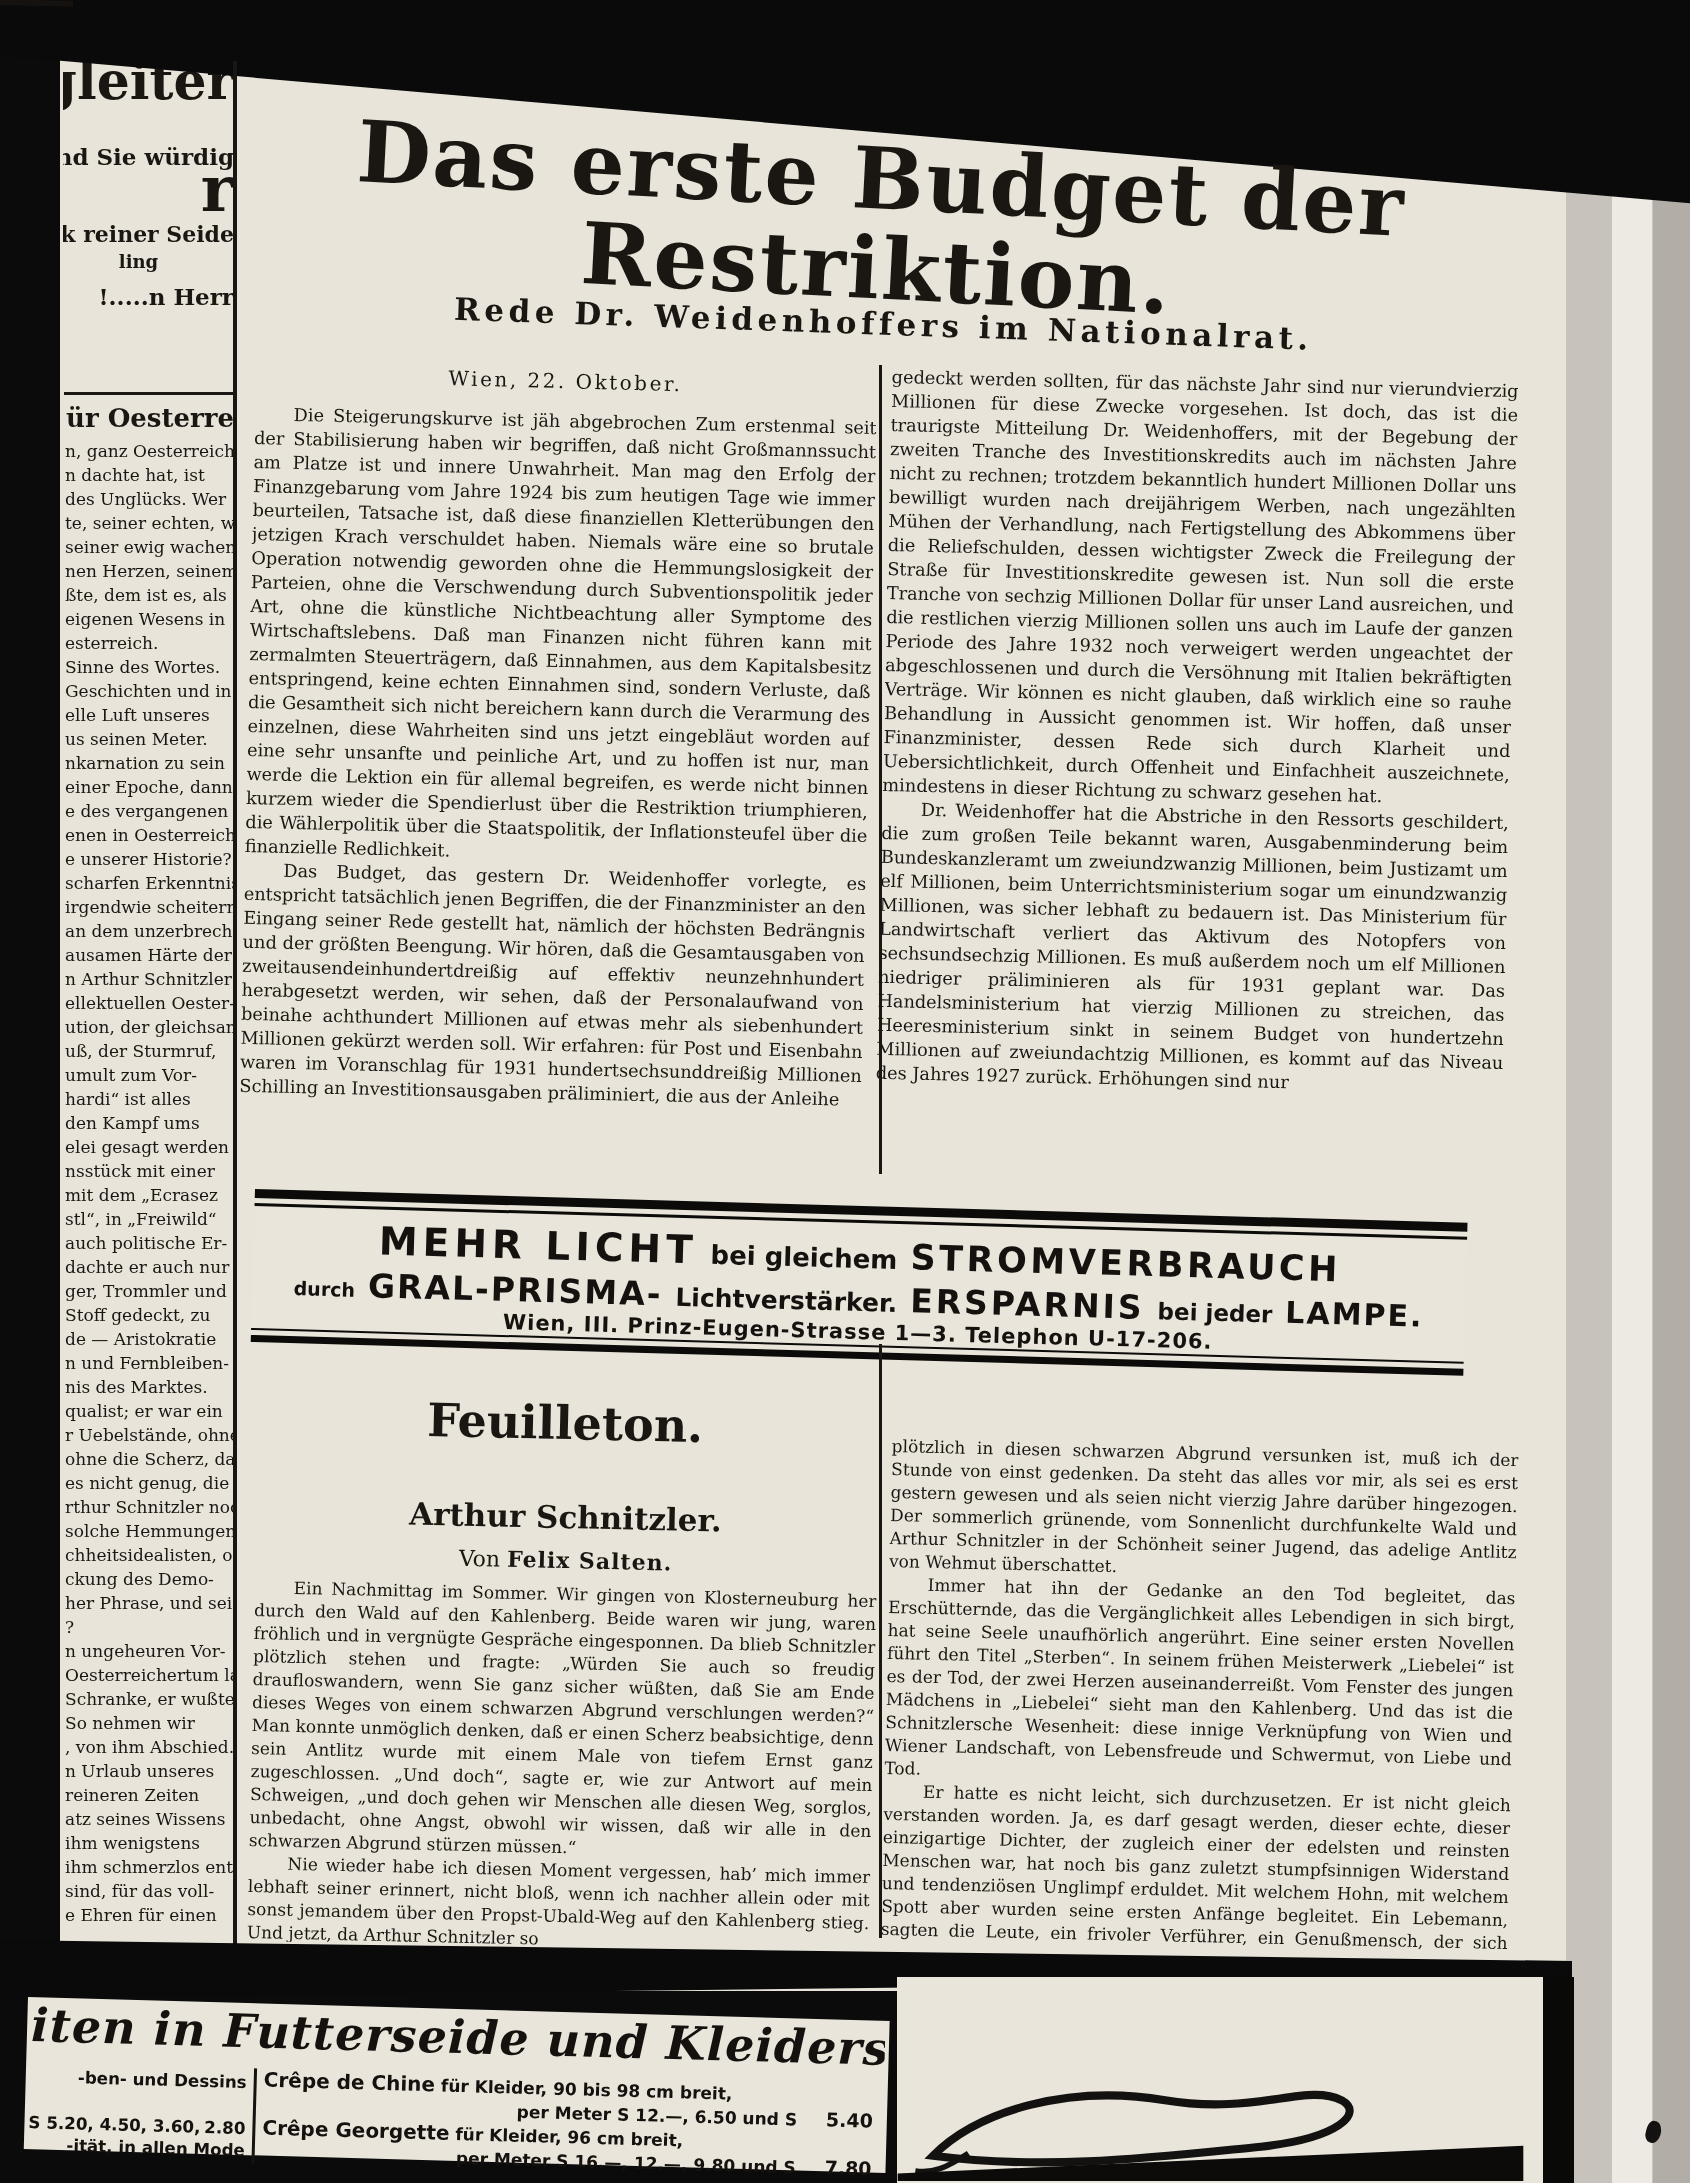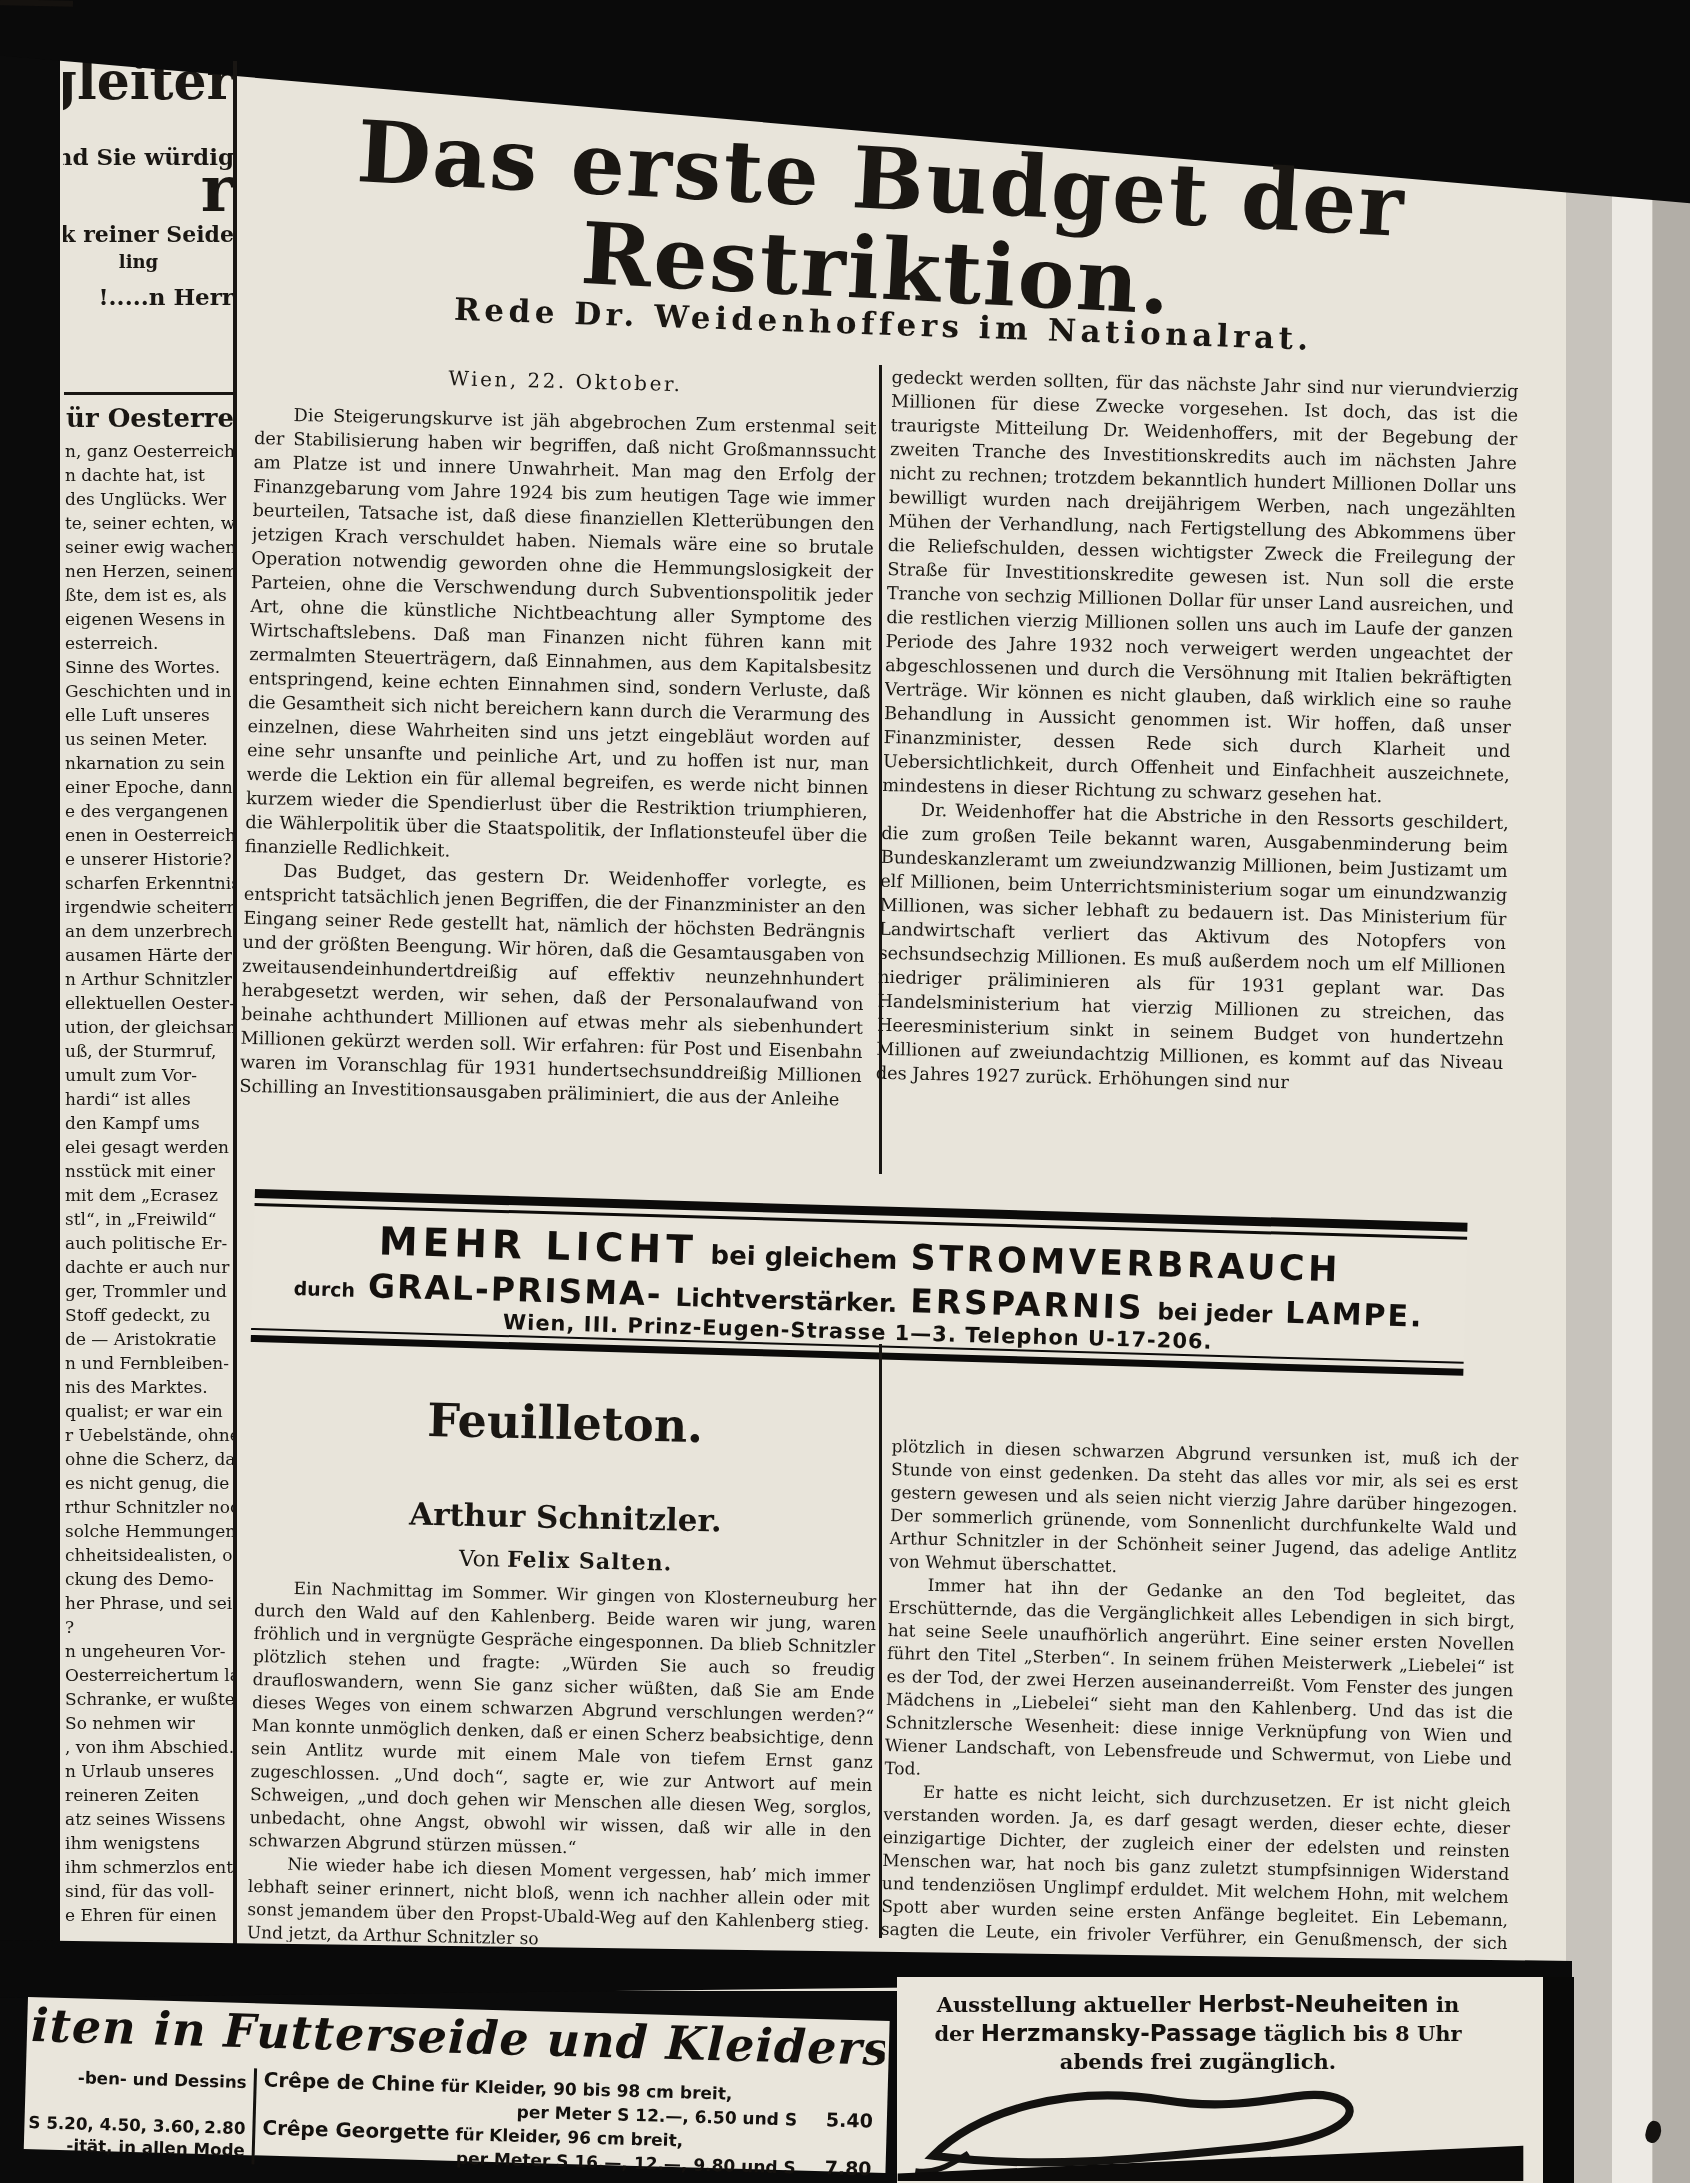--- a/index.html
+++ b/index.html
@@ -265,28 +265,20 @@
         </div>
         <div class="silk-price">
           <span>per Meter S 16.—, 12.—, 9.80 und S</span>
           <span class="final">7.80</span>
         </div>
       </div>
     </div>
   </div>
 
   <div class="abs ad-herz">
-    <div class="herz-text">
-      <span>Ausstellung aktueller</span>
-      <span class="hb">Herbst-Neuheiten</span>
-      <span>in der</span>
-      <span class="hb">Herzmansky-Passage</span>
-      <span>täglich bis 8 Uhr abends</span>
-      <span>frei zugänglich.</span>
-    </div>
     <div class="herz-illus">
       <svg width="627" height="111" viewBox="0 0 1240 220" xmlns="http://www.w3.org/2000/svg">
         <path d="M70 170 C 160 80, 340 28, 530 60 C 710 90, 810 25, 880 60 C 925 85, 875 135, 720 152 C 520 172, 300 200, 70 170 Z" fill="none" stroke="#131210" stroke-width="16"></path>
         <path d="M140 165 C 95 195, 70 205, 35 200" fill="none" stroke="#131210" stroke-width="11"></path>
         <path d="M0 205 L 1240 150 L 1240 220 L 0 220 Z" fill="#0c0b0a"></path>
       </svg>
     </div>
   </div>
 
   <div class="margin-mark"></div>

